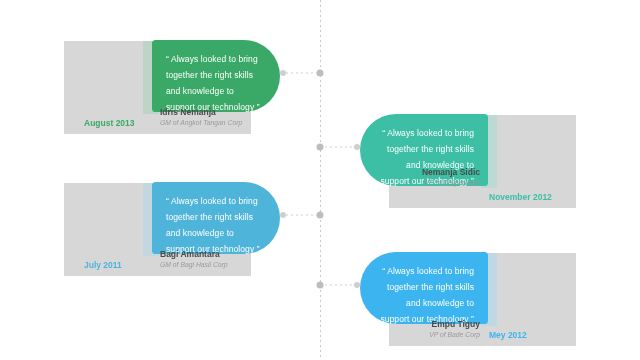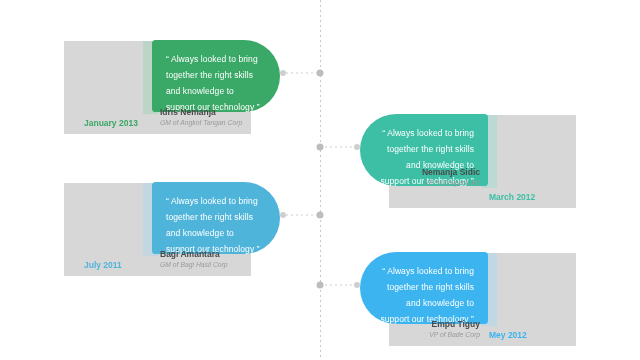--- a/index.html
+++ b/index.html
@@ -146,21 +146,21 @@
 
     <div class="bubble" style="left:152px; top:40px; width:128px; height:72px; background:#3AA866;">
       <span>“ Always looked to bring together the right skills and knowledge to support our technology ”</span>
     </div>
 
     <div class="person" style="left:160px; top:107px; width:140px;">
       <div class="person-name">Idris Nemanja</div>
       <div class="person-role">GM of Angkot Tangan Corp</div>
     </div>
 
-    <div class="date-label" style="left:84px; top:118px; color:#3AA866;">January 2013</div>
+    <div class="date-label" style="left:84px; top:118px; color:#3AA866;">August 2013</div>
 
     <div class="connector-line" style="left:281px; top:73px; width:39px;"></div>
     <div class="card-dot" style="left:283px; top:73px;"></div>
     <div class="axis-dot" style="top:73px;"></div>
   </div>
 
   <div class="entry right" style="left:0px; top:0px; width:640px; height:360px;">
 
     <div class="grey-panel" style="left:389px; top:115px; width:187px; height:93px;"></div>
 
@@ -168,21 +168,21 @@
 
     <div class="bubble" style="left:360px; top:114px; width:128px; height:72px; background:#3CBFA5;">
       <span>“ Always looked to bring together the right skills and knowledge to support our technology ”</span>
     </div>
 
     <div class="person" style="left:340px; top:167px; width:140px;">
       <div class="person-name">Nemanja Sidic</div>
       <div class="person-role">VP of Dollpack Inc</div>
     </div>
 
-    <div class="date-label" style="left:489px; top:192px; color:#3CBFA5;">March 2012</div>
+    <div class="date-label" style="left:489px; top:192px; color:#3CBFA5;">November 2012</div>
 
     <div class="connector-line" style="left:320px; top:147px; width:39px;"></div>
     <div class="card-dot" style="left:357px; top:147px;"></div>
     <div class="axis-dot" style="top:147px;"></div>
   </div>
 
   <div class="entry left" style="left:0px; top:0px; width:640px; height:360px;">
 
     <div class="grey-panel" style="left:64px; top:183px; width:187px; height:93px;"></div>
 

